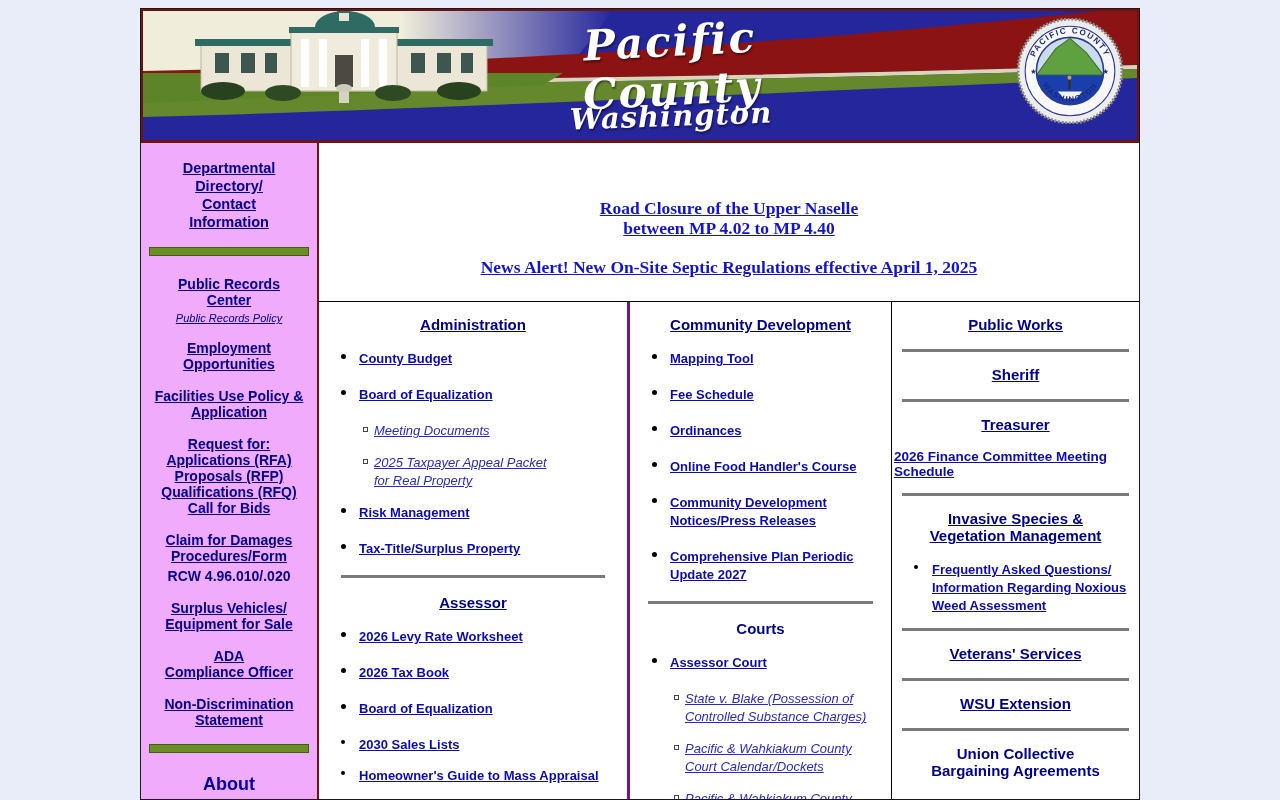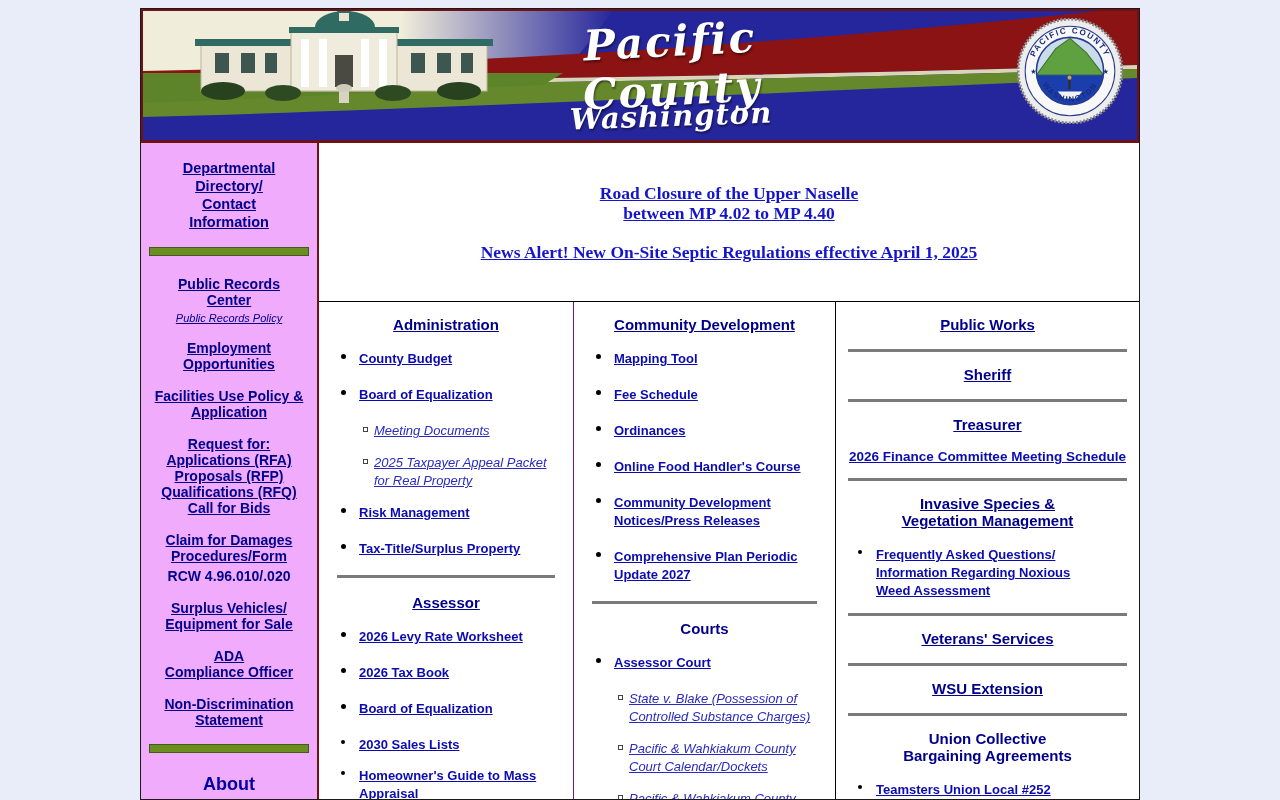--- a/index.html
+++ b/index.html
@@ -36,27 +36,27 @@
     margin:-12px 6px 16px;}
   .side-divider{width:158px;height:7px;background:#6B8E23;border:1px solid #44591B;
     margin:4px auto 20px;}
   .side-divider.lower{margin-top:10px;}
   .about-heading{color:#0000A0;font-weight:bold;font-size:18px;line-height:22px;
     white-space:pre-line;margin:0 4px 12px;}
 
   
   .content{flex:1;display:flex;flex-direction:column;overflow:hidden;background:#fff;}
   .alert-box{height:159px;box-sizing:border-box;border-bottom:1px solid #000;
-    text-align:center;padding-top:40px;flex:none;}
+    text-align:center;padding-top:55px;flex:none;}
   .alert-link{display:inline-block;font-family:"Liberation Serif",serif;font-weight:bold;
     font-size:17.5px;line-height:20px;color:#1414CC;text-decoration:underline;
     white-space:pre-line;margin-bottom:19px;}
   .columns{flex:1;display:flex;overflow:hidden;}
   .col{box-sizing:border-box;padding-top:4px;overflow:hidden;}
-  .col1{width:255px;border-right:1px solid #701a75;}
+  .col1{width:311px;border-right:3px solid #701a75;}
   .col2{width:262px;border-right:1px solid #000;}
   .col3{flex:1;}
 
   .col-header{font-size:15px;font-weight:bold;color:#00008B;text-align:center;
     margin:10px 8px 16px;white-space:pre-line;line-height:17px;}
   .col-header .und{text-decoration:underline;}
   .col-divider{border:none;border-top:3px solid #7a7a7a;width:86%;margin:16px auto;}
   .col3 .col-divider{width:92%;margin:14px auto;}
 
   ul.plain{list-style:none;margin:0;padding:0;}
@@ -65,21 +65,21 @@
     border-radius:50%;background:#000;}
   li.bullet.tight{margin-bottom:13px;}
   li.bullet.tight::before{width:4px;height:4px;}
   li.subitem{position:relative;padding-left:55px;margin-bottom:14px;}
   li.subitem::before{content:"";position:absolute;left:44px;top:6px;width:3px;height:3px;
     border:1px solid #444;background:#fff;}
   a.item-link{color:#0B0BB0;font-weight:bold;font-size:13px;line-height:15px;
     text-decoration:underline;white-space:pre-line;}
   a.sub-link{color:#2A2AC0;font-style:italic;font-size:13px;line-height:15px;
     text-decoration:underline;white-space:pre-line;}
-  a.wide-link{display:block;text-align:center;color:#0B0BB0;font-weight:bold;font-size:13.5px;
+  a.wide-link{display:block;color:#0B0BB0;font-weight:bold;font-size:13.5px;
     text-decoration:underline;margin:0 2px 6px;}
 </style>
 </head>
 <body>
 
 <div class="page">
 
   <div class="header">
     <svg class="banner" viewBox="0 0 994 129" preserveAspectRatio="none" aria-hidden="true">
       <defs>

